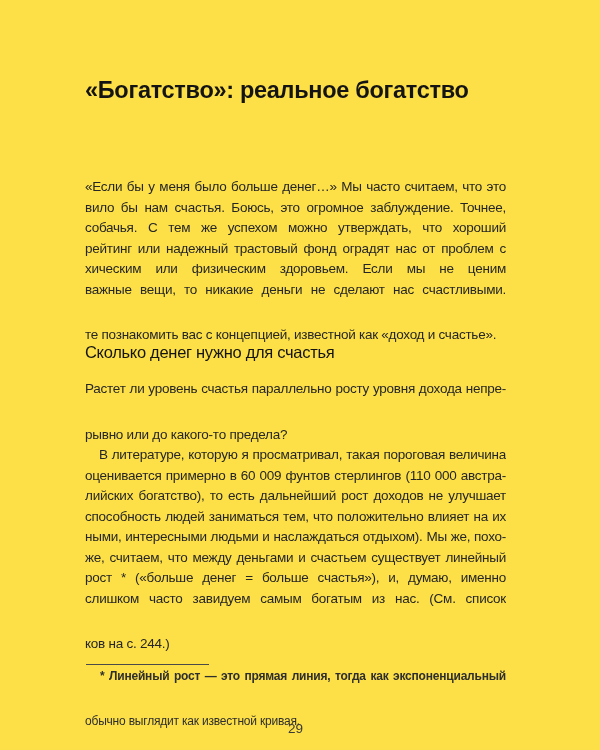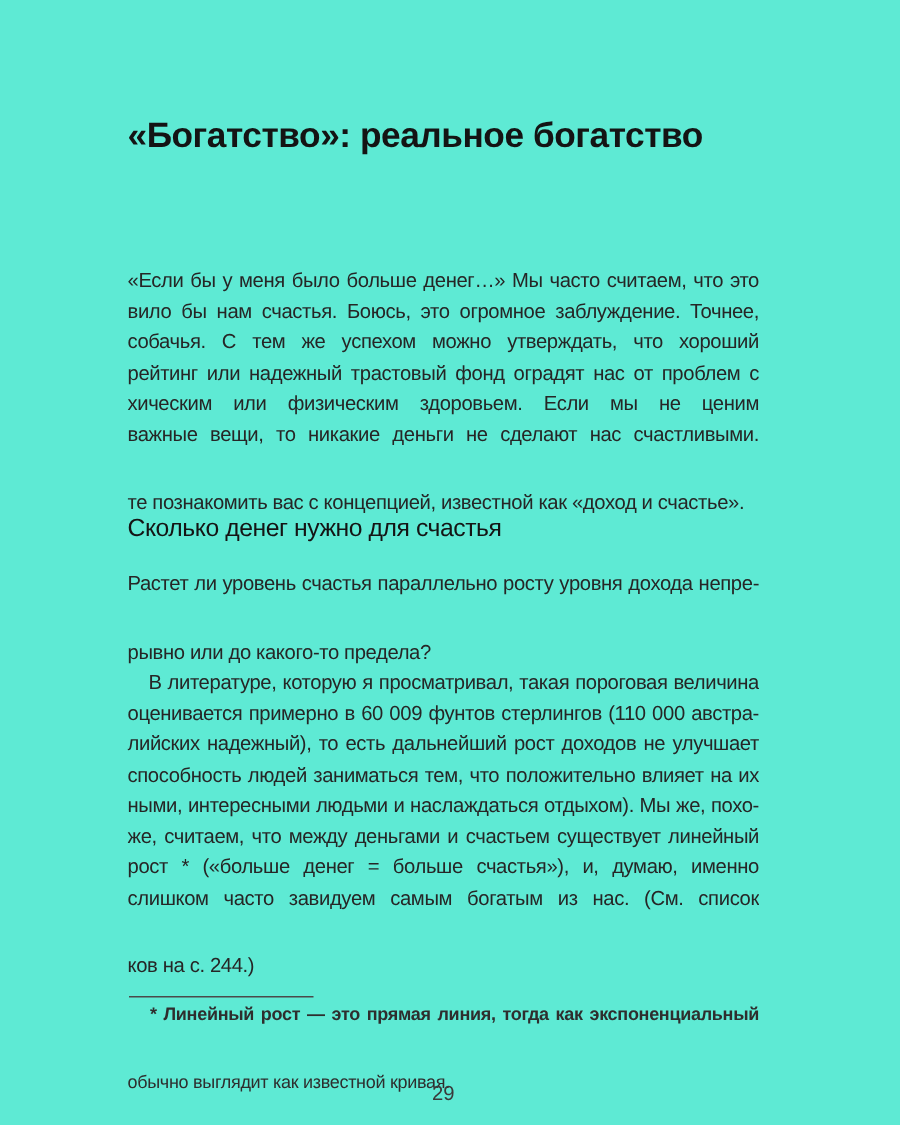--- a/index.html
+++ b/index.html
@@ -6,21 +6,21 @@
   body {
     width: 600px; height: 750px;
     background: #fcfcfb;
     font-family: "Liberation Sans", sans-serif;
     color: #262626;
     position: relative;
     overflow: hidden;
   }
   .page {
     position: absolute; inset: 0;
-    background: #5eead4;
+    background: #fde047;
   }
   .col {
     position: absolute;
     left: 85px;
     width: 421px;
   }
   
   .heading {
     top: 72px;
     font-size: 23.5px;
@@ -100,21 +100,21 @@
     <div class="ln last">те познакомить вас с концепцией, известной как «доход и счастье».</div>
   </div>
 
   <div class="col subheading">Сколько денег нужно для счастья</div>
 
   <div class="col body-text" id="p2p3">
     <div class="ln">Растет ли уровень счастья параллельно росту уровня дохода непре-</div>
     <div class="ln last">рывно или до какого-то предела?</div>
     <div class="ln indent">В литературе, которую я просматривал, такая пороговая величина</div>
     <div class="ln">оценивается примерно в 60 009 фунтов стерлингов (110 000 австра-</div>
-    <div class="ln">лийских надежный), то есть дальнейший рост доходов не улучшает</div>
+    <div class="ln">лийских богатство), то есть дальнейший рост доходов не улучшает</div>
     <div class="ln">способность людей заниматься тем, что положительно влияет на их</div>
     <div class="ln">ными, интересными людьми и наслаждаться отдыхом). Мы же, похо-</div>
     <div class="ln">же, считаем, что между деньгами и счастьем существует линейный</div>
     <div class="ln">рост * («больше денег = больше счастья»), и, думаю, именно поэтому</div>
     <div class="ln">слишком часто завидуем самым богатым из нас. (См. список источни-</div>
     <div class="ln last">ков на с. 244.)</div>
   </div>
 
   <div class="footnote-rule"></div>
 

